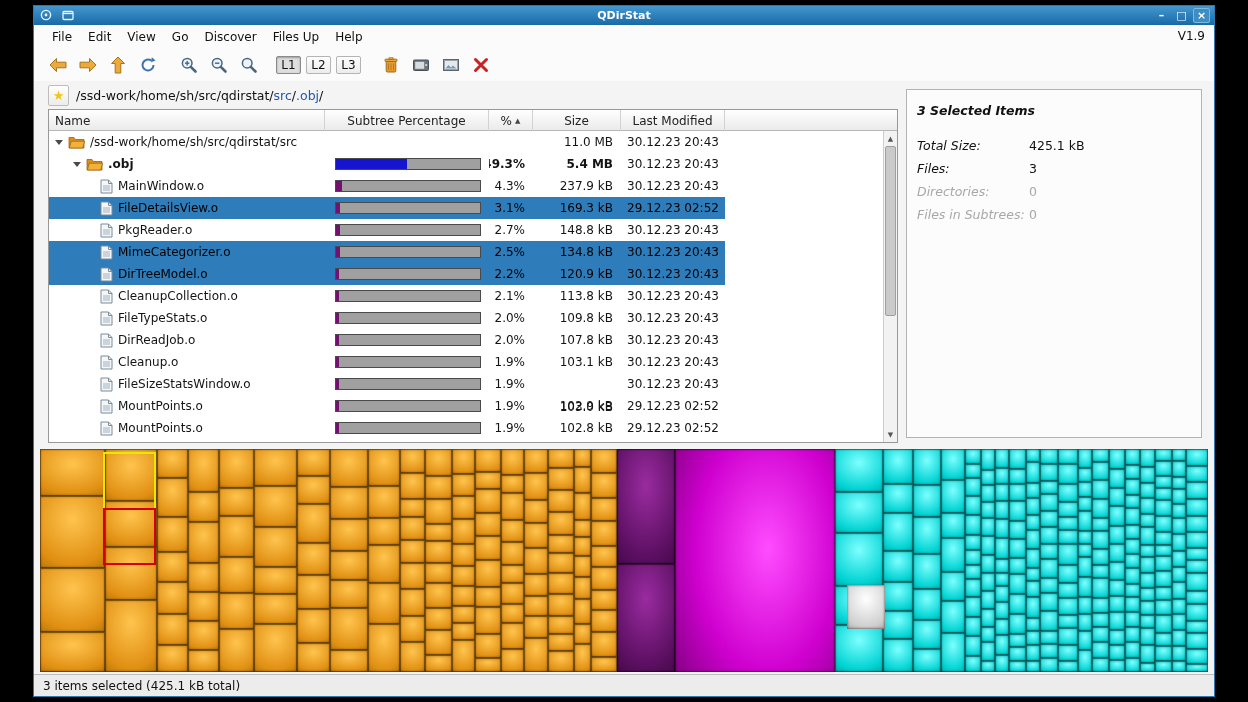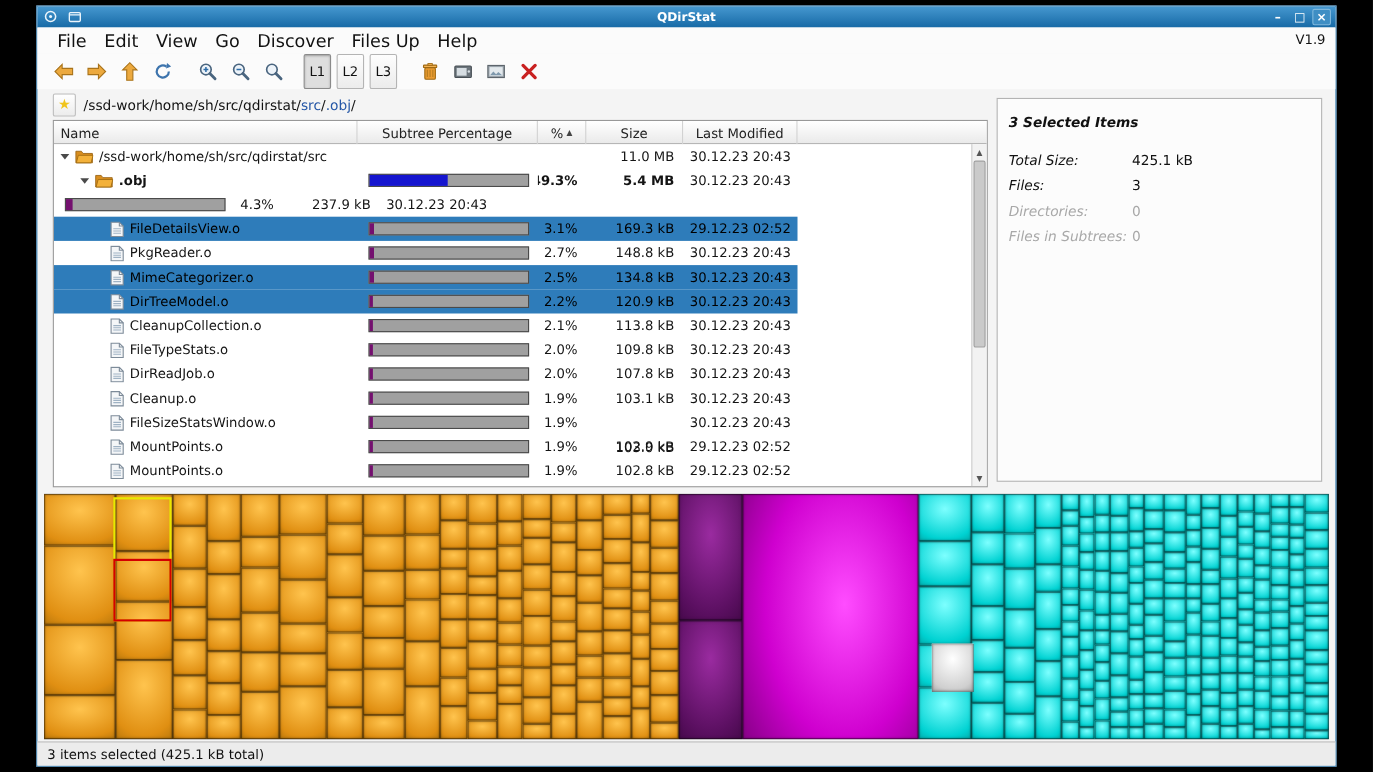--- a/index.html
+++ b/index.html
@@ -12,28 +12,28 @@
     background:linear-gradient(#4597cf,#176aa6);display:flex;align-items:center;
     justify-content:center;color:#fff;font-size:11px;font-weight:bold}
   .tb-left{position:absolute;left:6px;top:3px;display:flex;gap:10px;align-items:center}
   .tb-controls{position:absolute;right:4px;top:2px;display:flex;gap:3px}
   .wbtn{width:17px;height:15px;display:flex;align-items:center;justify-content:center;
     color:#fff;font-size:11px;line-height:1}
   .wbtn.close{background:#3e8ec4;border:1px solid #7fb8dd;border-radius:2px}
   
   .menubar{position:absolute;left:0;top:19px;right:0;height:24px;background:#fbfbfb;
     display:flex;align-items:center;padding-left:10px}
-  .menu-item{padding:3px 8px;font-size:16px}
+  .menu-item{padding:3px 8px;font-size:12px}
   .version{position:absolute;right:9px;top:4px;font-size:12px}
   
   .toolbar{position:absolute;left:0;top:43px;right:0;height:32px;background:#fbfbfb;
     display:flex;align-items:center;padding-left:10px;gap:2px}
   .tbtn{width:28px;height:26px;display:flex;align-items:center;justify-content:center}
   .sep{width:9px}
-  .lvl{width:25px;height:32px;border:1px solid #b4b4b4;background:linear-gradient(#fdfdfd,#ececec);
+  .lvl{width:25px;height:18px;border:1px solid #b4b4b4;background:linear-gradient(#fdfdfd,#ececec);
     font-size:12px;display:flex;align-items:center;justify-content:center;border-radius:2px;margin-right:3px}
   .lvl.active{background:#dedede;border-color:#8a8a8a;box-shadow:inset 0 1px 2px rgba(0,0,0,.3)}
   
   .pathbar{position:absolute;left:14px;top:77px;height:24px;display:flex;align-items:center;gap:7px}
   .star-btn{width:21px;height:21px;border:1px solid #bdbdbd;border-radius:2px;
     background:linear-gradient(#fff,#ececec);display:flex;align-items:center;justify-content:center;
     color:#f0c41b;font-size:13px}
   .path-text{font-size:12.5px;white-space:nowrap}
   .plink{color:#2456a6;}
   
@@ -271,20 +271,35 @@
             <span>49.3%</span>
           </div>
           <div class="cell size" style="width: 88px;">
             <span>5.4 MB</span>
           </div>
           <div class="cell mod" style="width: 104px;">
             <span>30.12.23 20:43</span>
           </div>
         </div>
         <div class="tree-row">
+          <div class="cell name" style="width: 276px; padding-left: 40px;">
+            <div class="exp-spacer"></div>
+            <span class="fsicon">
+              <svg width="13" height="15" viewBox="0 0 13 15">
+                <path d="M1 1 H8.5 L12 4.5 V14 H1 Z" fill="#f4f6f8" stroke="#7d8b99"></path>
+                <path d="M8.5 1 V4.5 H12" fill="none" stroke="#7d8b99"></path>
+                <g stroke="#9fb2c4">
+                  <line x1="3" y1="7" x2="10" y2="7"></line>
+                  <line x1="3" y1="9" x2="10" y2="9"></line>
+                  <line x1="3" y1="11" x2="10" y2="11"></line>
+                </g>
+              </svg>
+            </span>
+            <span class="rlabel">MainWindow.o</span>
+          </div>
           <div class="cell barcell" style="width: 164px;">
             <div class="pbar">
               <div class="pfill" style="width: 4.3%; background: rgb(116, 16, 111);"></div>
             </div>
           </div>
           <div class="cell pct" style="width: 44px;">
             <span>4.3%</span>
           </div>
           <div class="cell size" style="width: 88px;">
             <span>237.9 kB</span>

